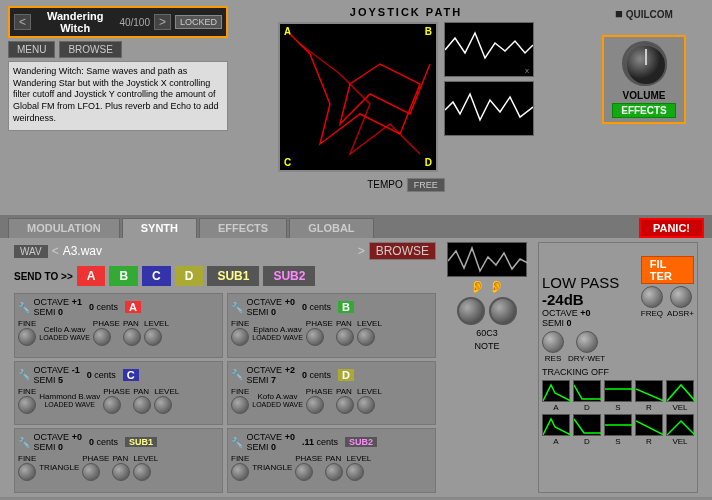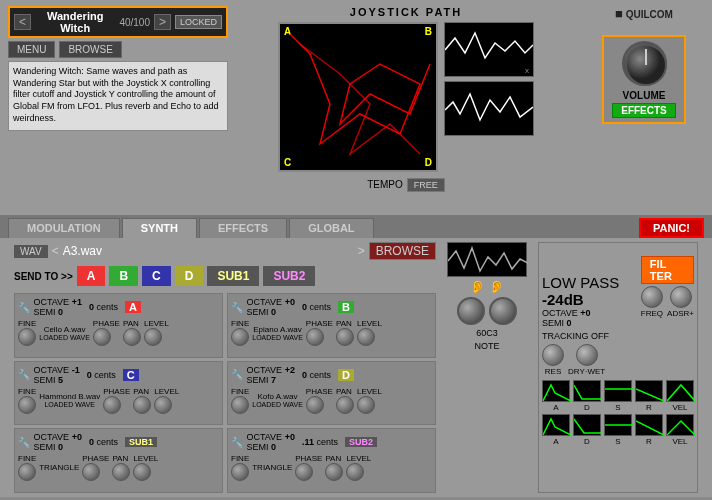--- a/index.html
+++ b/index.html
@@ -824,32 +824,32 @@
             <span style="font-size:8px;color:#000;">FREQ</span>
           </div>
           <div class="knob-col">
             <div class="filter-knob"></div>
             <span style="font-size:8px;color:#000;">ADSR+</span>
           </div>
         </div>
       </div>
     </div>
 
-    <div style="font-size:9px;color:#000;margin-bottom:3px;">TRACKING OFF</div>
-
     <div style="display:flex;gap:4px;margin-bottom:4px;">
       <div class="knob-col">
         <div class="filter-knob"></div>
         <span style="font-size:8px;color:#000;">RES</span>
       </div>
       <div class="knob-col">
         <div class="filter-knob"></div>
         <span style="font-size:8px;color:#000;">DRY·WET</span>
       </div>
     </div>
+
+    <div style="font-size:9px;color:#000;margin-bottom:3px;">TRACKING OFF</div>
 
     <div style="display:flex;gap:3px;margin-bottom:2px;">
       <div class="adsr-block">
         <div class="adsr-shape">
           <svg width="28" height="22">
               <polyline points="0,20 8,4 12,12 28,20" fill="none" stroke="#0f0" stroke-width="1.5"></polyline>
             </svg>
         </div>
         <span style="font-size:8px;color:#000;">A</span>
       </div>

